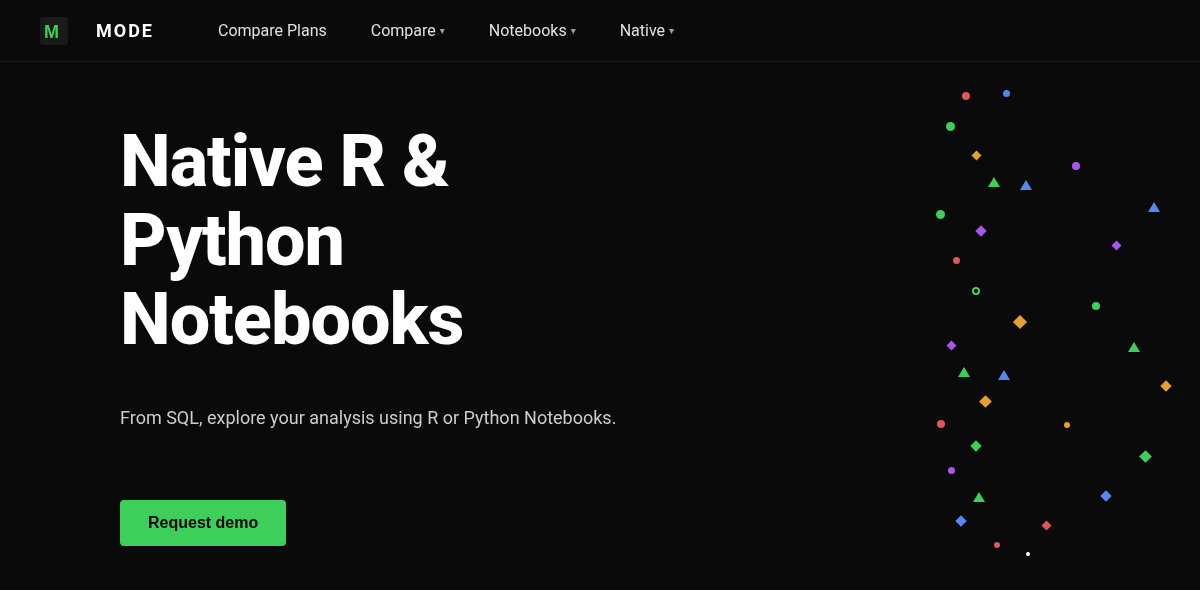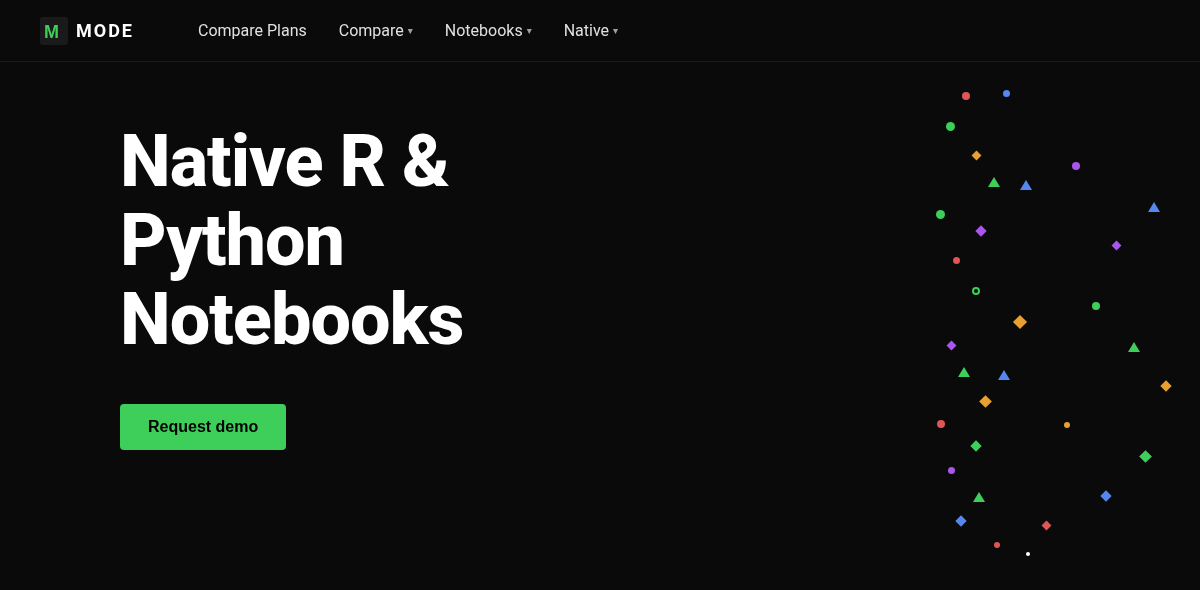--- a/index.html
+++ b/index.html
@@ -33,26 +33,27 @@
     .logo-icon {
       width: 28px;
       height: 28px;
     }
 
     .logo-text {
       color: white;
       font-size: 18px;
       font-weight: 700;
       letter-spacing: 2px;
+      margin-left: 20px;
     }
 
     .nav-links {
       display: flex;
       align-items: center;
-      gap: 0;
+      gap: 12px;
       list-style: none;
     }
 
     .nav-links li a {
       color: #e0e0e0;
       text-decoration: none;
       font-size: 16px;
       font-weight: 400;
       padding: 8px 16px;
       display: flex;
@@ -100,20 +101,21 @@
     .btn-demo {
       background: #3ecf5a;
       color: #000;
       border: none;
       padding: 14px 28px;
       font-size: 16px;
       font-weight: 600;
       border-radius: 4px;
       cursor: pointer;
       display: inline-block;
+      margin-top: 28px;
     }
 
     
     .shapes-container {
       position: absolute;
       right: 0;
       top: 0;
       width: 280px;
       height: 528px;
     }
@@ -192,20 +194,21 @@
         <span>Native</span>
         <span class="chevron">▾</span>
       </a>
     </li>
   </ul>
 </nav>
 
 <section class="hero">
   <div class="hero-content">
     <h1 class="hero-title">Native R &amp; Python Notebooks</h1>
+    <p class="hero-subtitle">From SQL, explore your analysis using R or Python Notebooks.</p>
     <button class="btn-demo">Request demo</button>
   </div>
 
   <div class="shapes-container">
     <div class="shape s1"></div>
     <div class="shape s2"></div>
     <div class="shape s3"></div>
     <div class="shape s4"></div>
     <div class="shape s5"></div>
     <div class="shape s6"></div>

